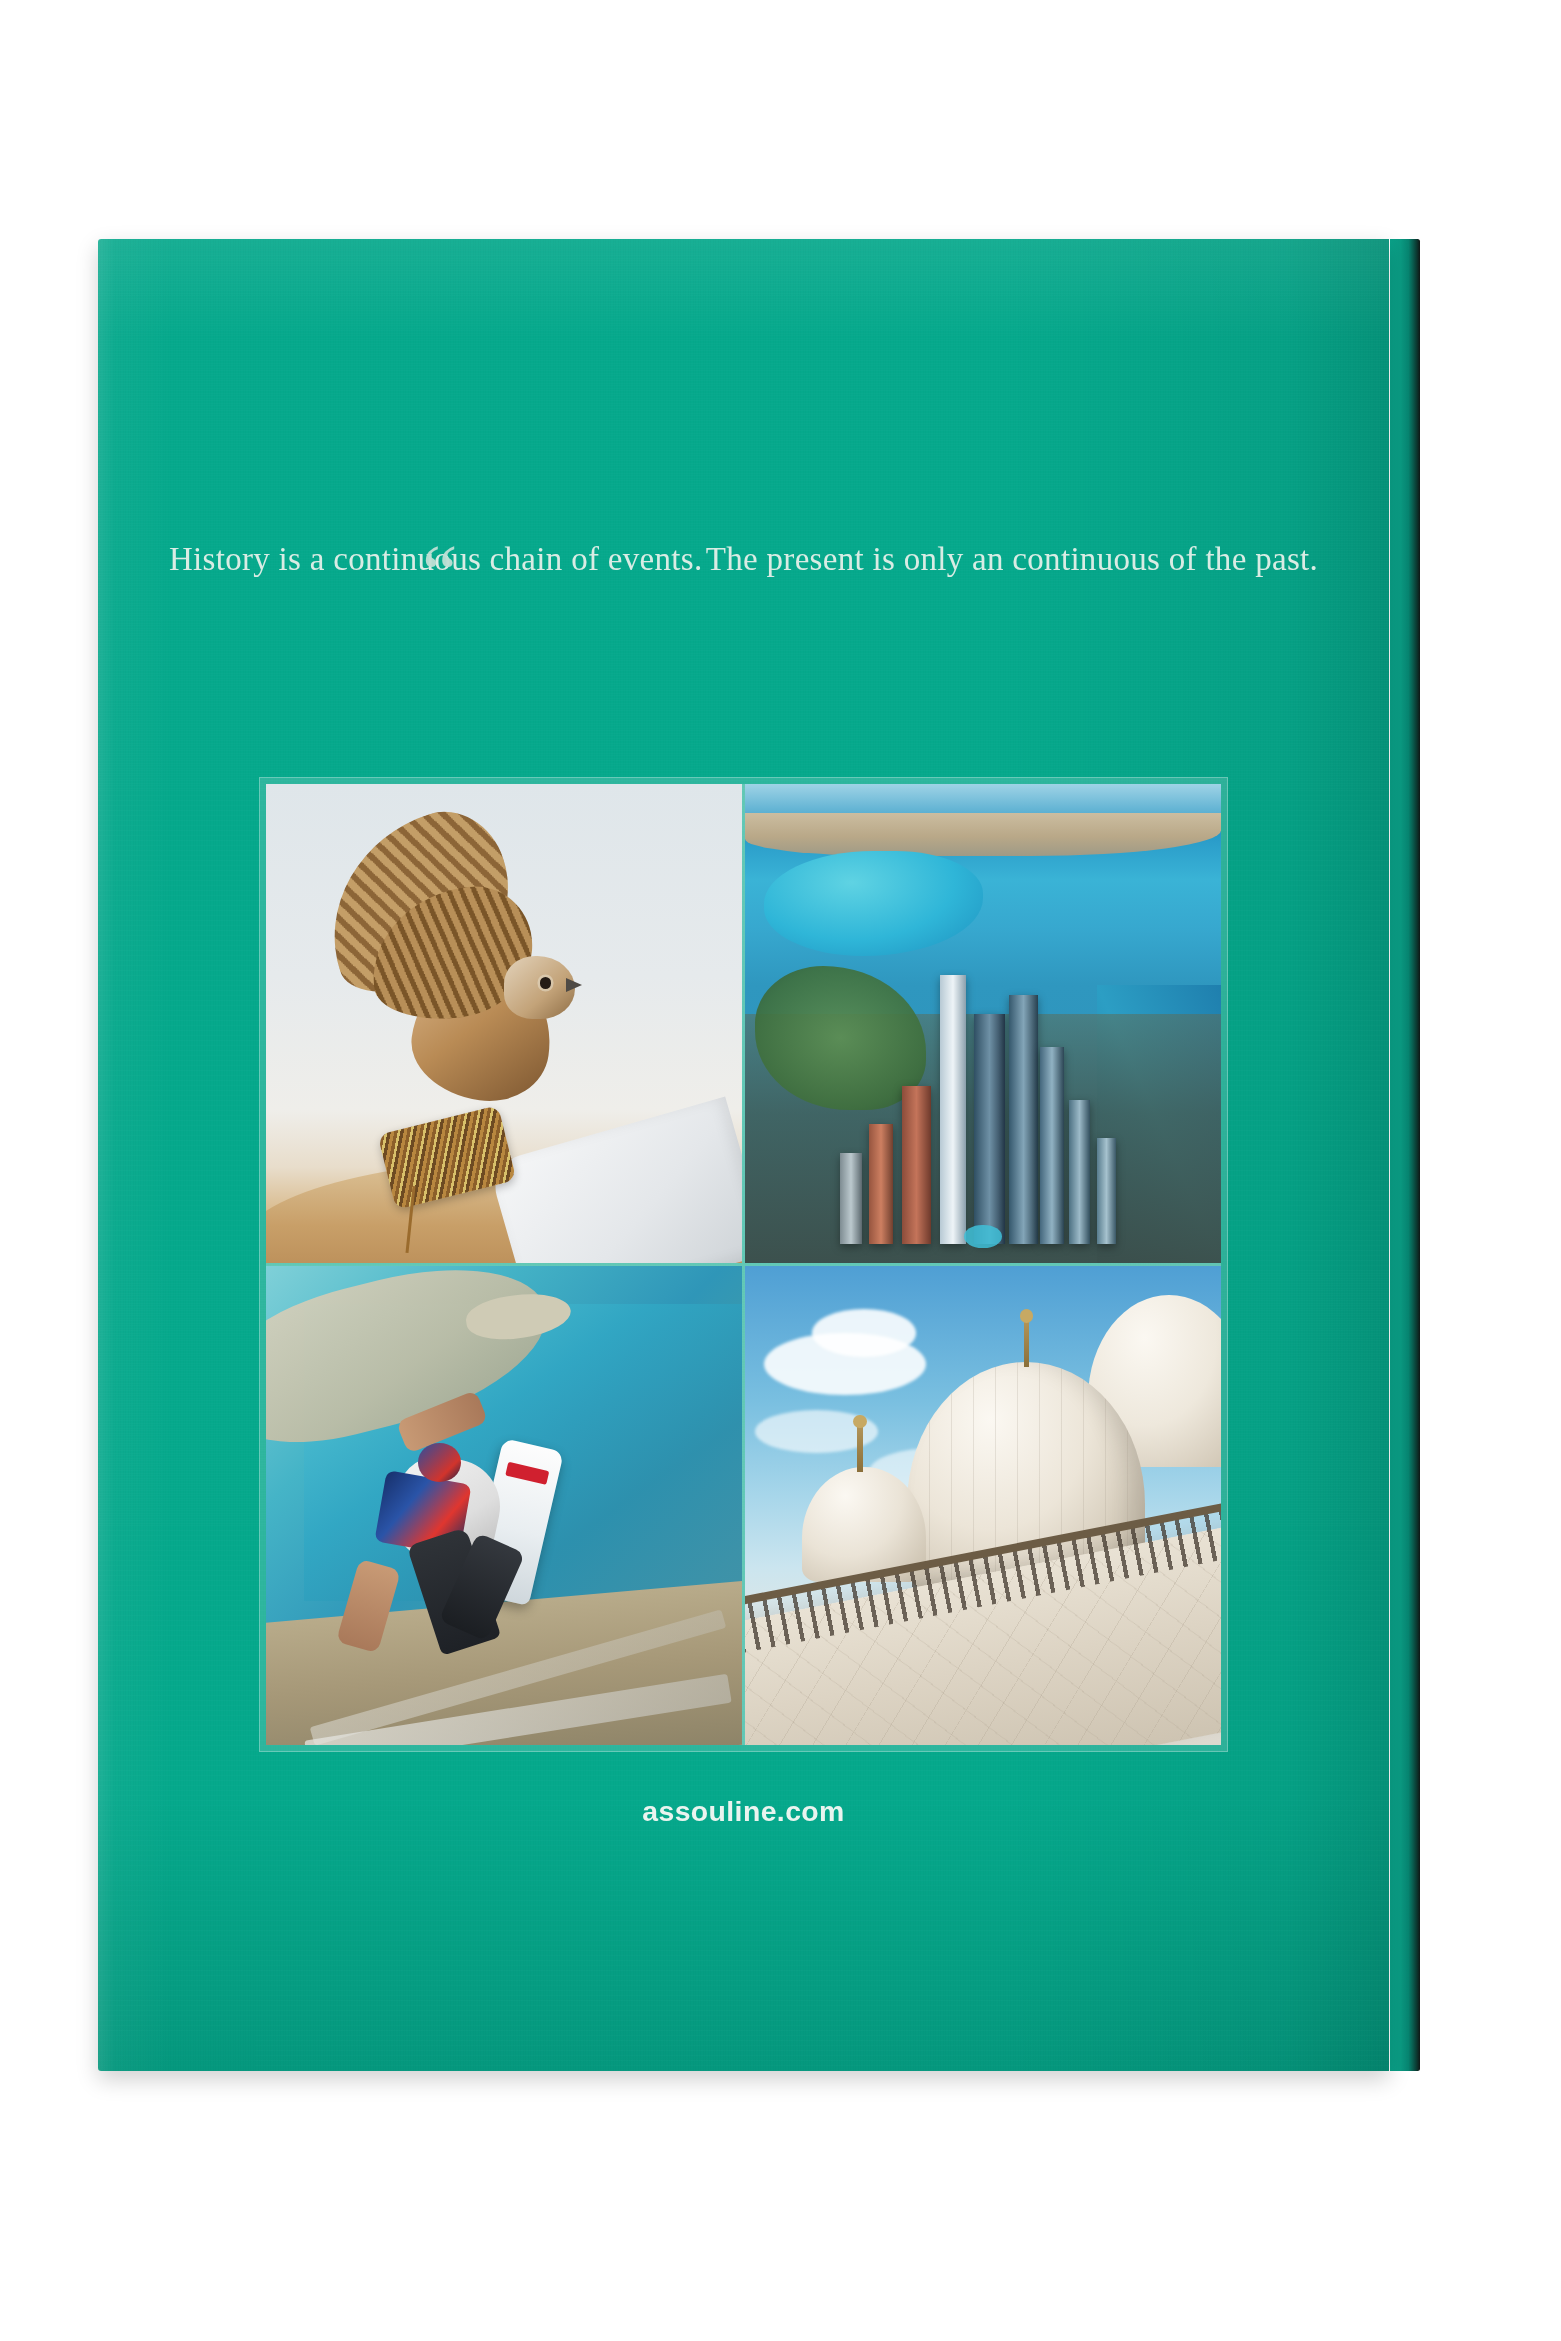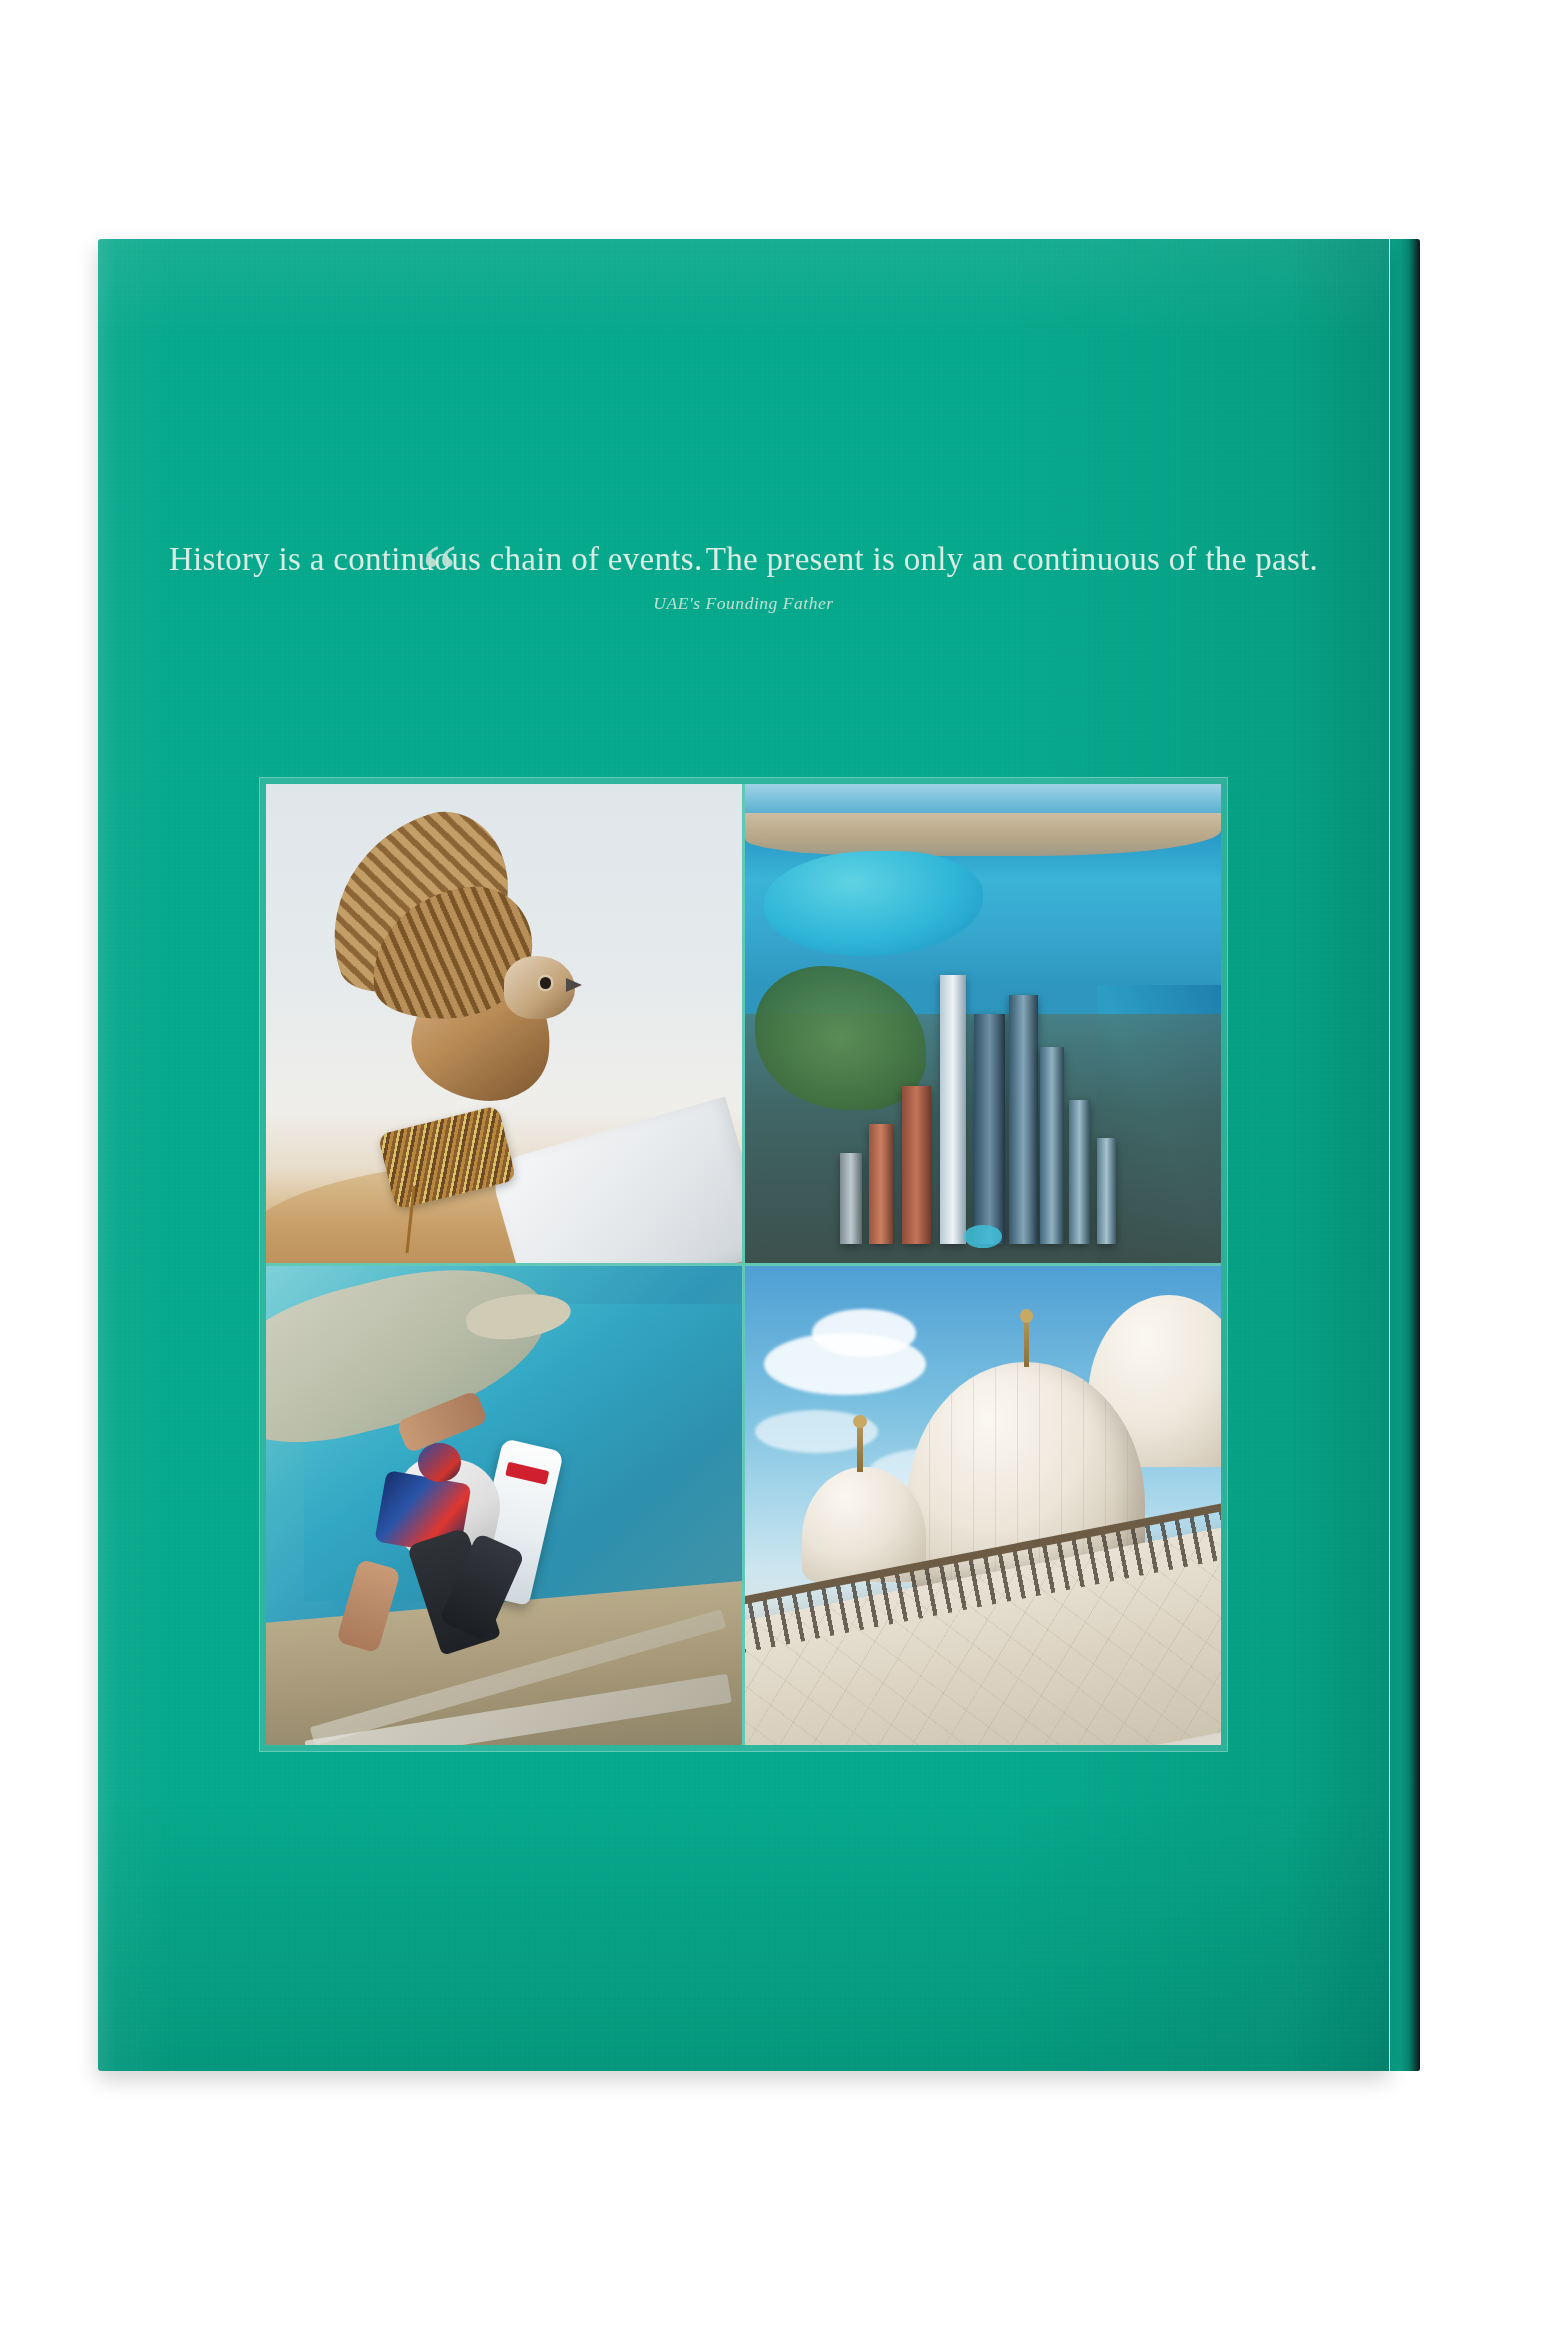--- a/index.html
+++ b/index.html
@@ -604,21 +604,20 @@
 
       <div class="quote-block">
         <div class="quote-line">
           <span class="quote-mark open">“</span>
           <span>History is a continuous chain of events.</span>
         </div>
         <div class="quote-line">
           <span>The present is only an continuous of the past.</span>
           
         </div>
-        <div class="quote-subattrib">UAE's Founding Father</div>
       </div>
 
       <div class="photo-grid-frame">
         <div class="photo-grid">
 
           <div class="photo ph-falcon">
             <div class="falcon-sand"></div>
             <div class="falcon-arm"></div>
             <div class="falcon-glove"></div>
             <div class="falcon-tassel"></div>
@@ -682,17 +681,18 @@
             <div class="finial f2"></div>
             <div class="finial-ball b2"></div>
             <div class="mosque-wall"></div>
             <div class="balustrade"></div>
             <div class="balustrade-rail"></div>
           </div>
 
         </div>
       </div>
 
+      <div class="footer-url">assouline.com</div>
 
     </div>
   </div>
 </div>
 
 
 </body></html>

